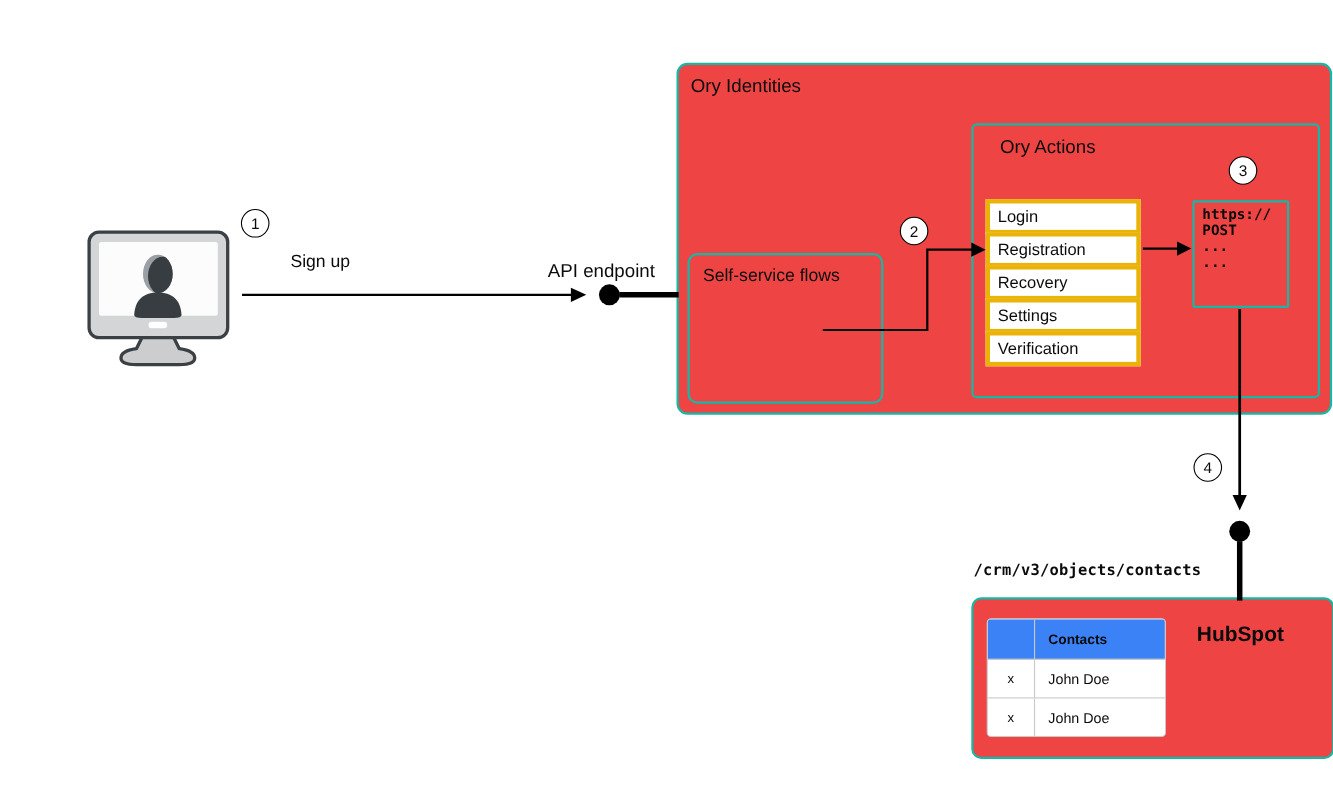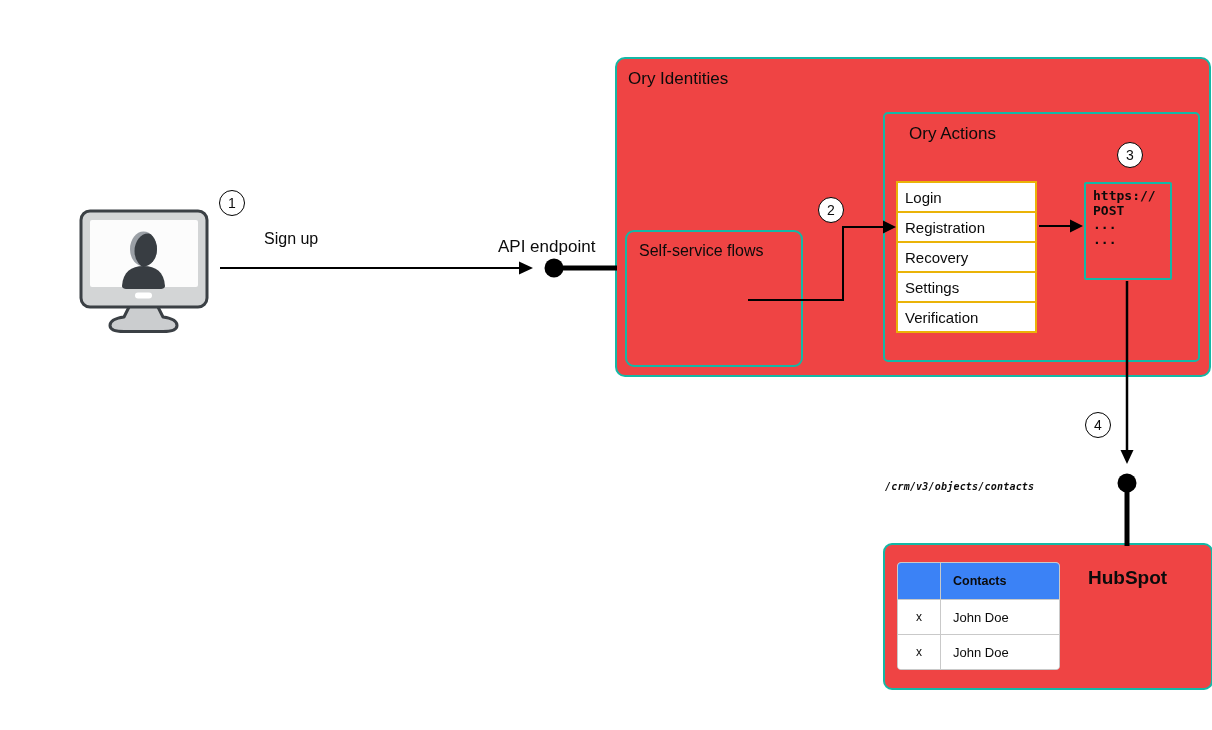--- a/index.html
+++ b/index.html
@@ -21,21 +21,21 @@
 
   .box-title { position:absolute; font-weight:500; white-space:nowrap; }
   #ory-identities-title { left:585px; top:69px;  font-size:17px; }
   #ory-actions-title    { left:866px; top:124px; font-size:17px; }
   #self-service-title   { left:596px; top:242px; font-size:16px; }
   #hubspot-title        { left:1045px; top:567px; font-size:19px; font-weight:600; }
 
   
   #flows { position:absolute; left:853px; top:181px; width:141px; }
   .flow-row {
-    height:32px; border:2px solid #eab308; background:#fff;
+    height:32px; border:4px solid #eab308; background:#fff;
     display:flex; align-items:center; padding-left:7px; font-size:15px;
   }
   .flow-row + .flow-row { margin-top:-2px; }
 
   
   .code-line {
     font-family:"DejaVu Sans Mono","Liberation Mono",monospace;
     font-size:13px; line-height:14.5px; font-weight:600; white-space:pre;
   }
 
@@ -61,22 +61,22 @@
   }
   #badge-1 { left:176px;  top:190px; }
   #badge-2 { left:775px;  top:197px; }
   #badge-3 { left:1074px; top:142px; }
   #badge-4 { left:1042px; top:412px; }
 
   
   .label { position:absolute; white-space:nowrap; }
   #signup-label       { left:221px; top:230px; font-size:16px; }
   #api-endpoint-label { left:455px; top:237px; font-size:17px; }
-  #endpoint-label     { left:842px; top:481px; font-size:10px; letter-spacing:0.2px;
-                        font-family:"DejaVu Sans Mono","Liberation Mono",monospace; font-weight:600;font-style:italic; }
+  #endpoint-label     { left:842px; top:511px; font-size:14px; letter-spacing:0.2px;
+                        font-family:"DejaVu Sans Mono","Liberation Mono",monospace; font-weight:600; }
 
   #wires { position:absolute; left:0; top:0; z-index:10; pointer-events:none; }
 </style>
 </head>
 <body>
 
 <div class="canvas">
 
   <div class="box" id="ory-identities"></div>
   <div class="box-title" id="ory-identities-title">Ory Identities</div>

